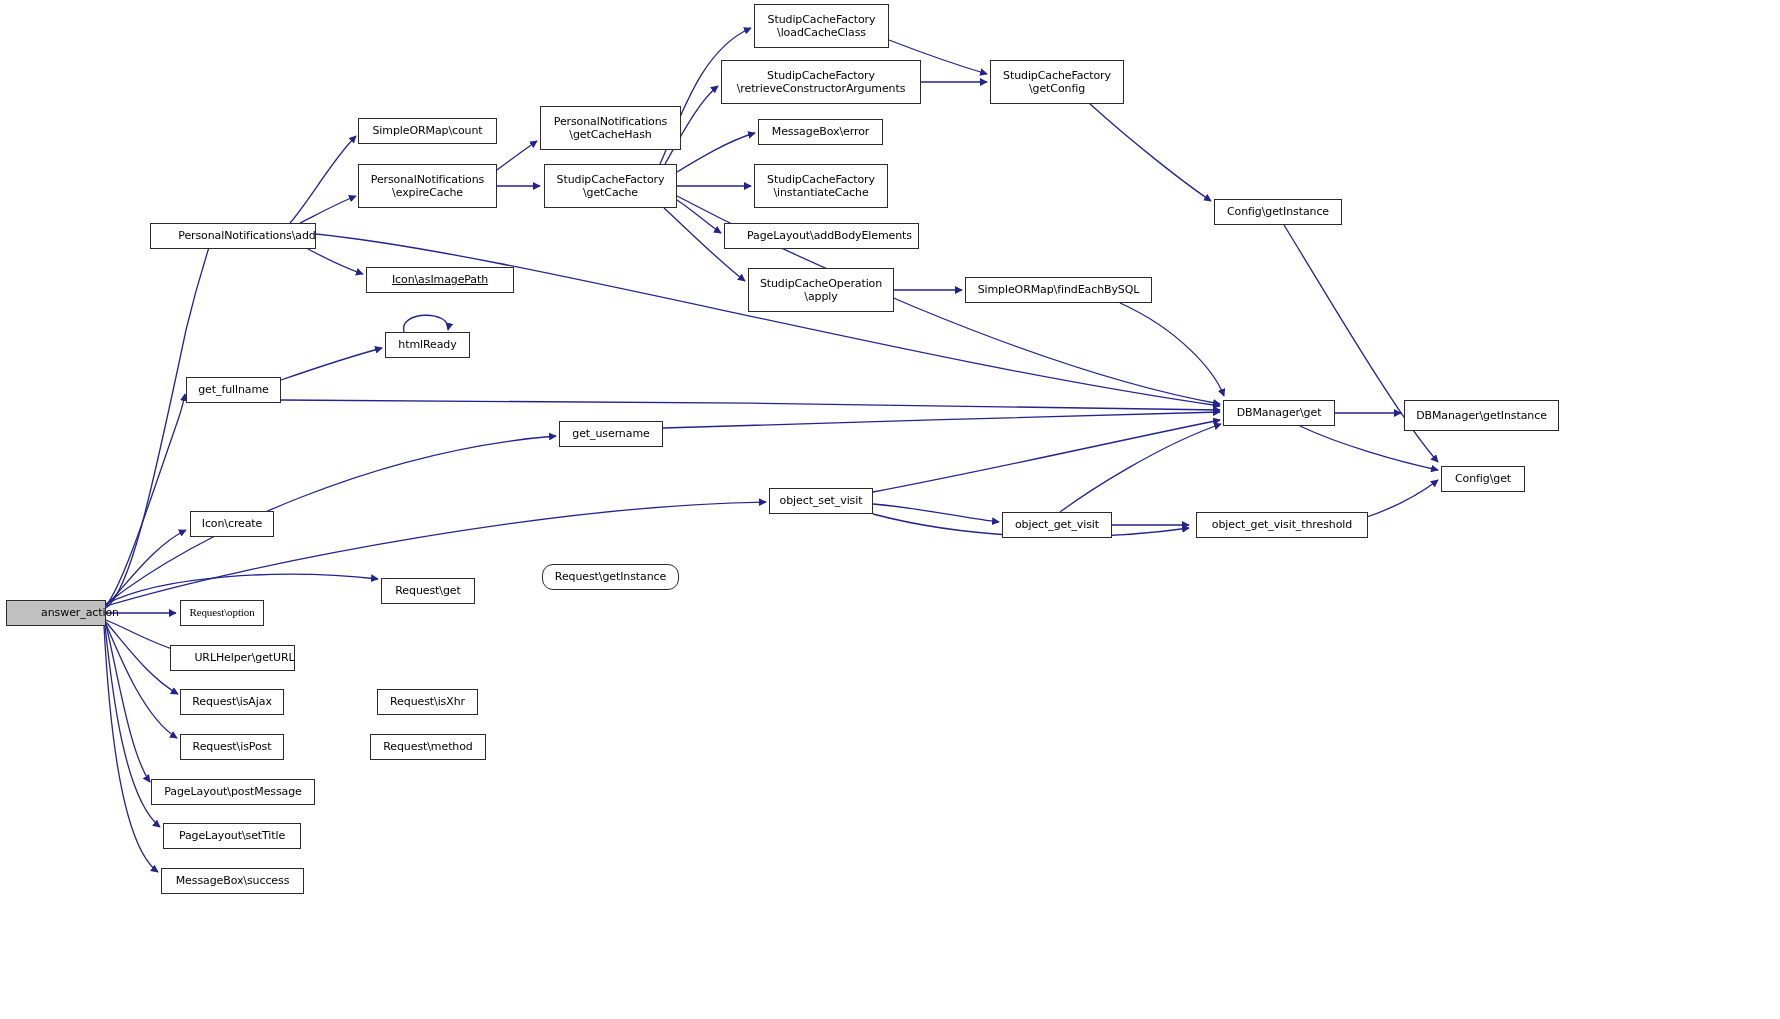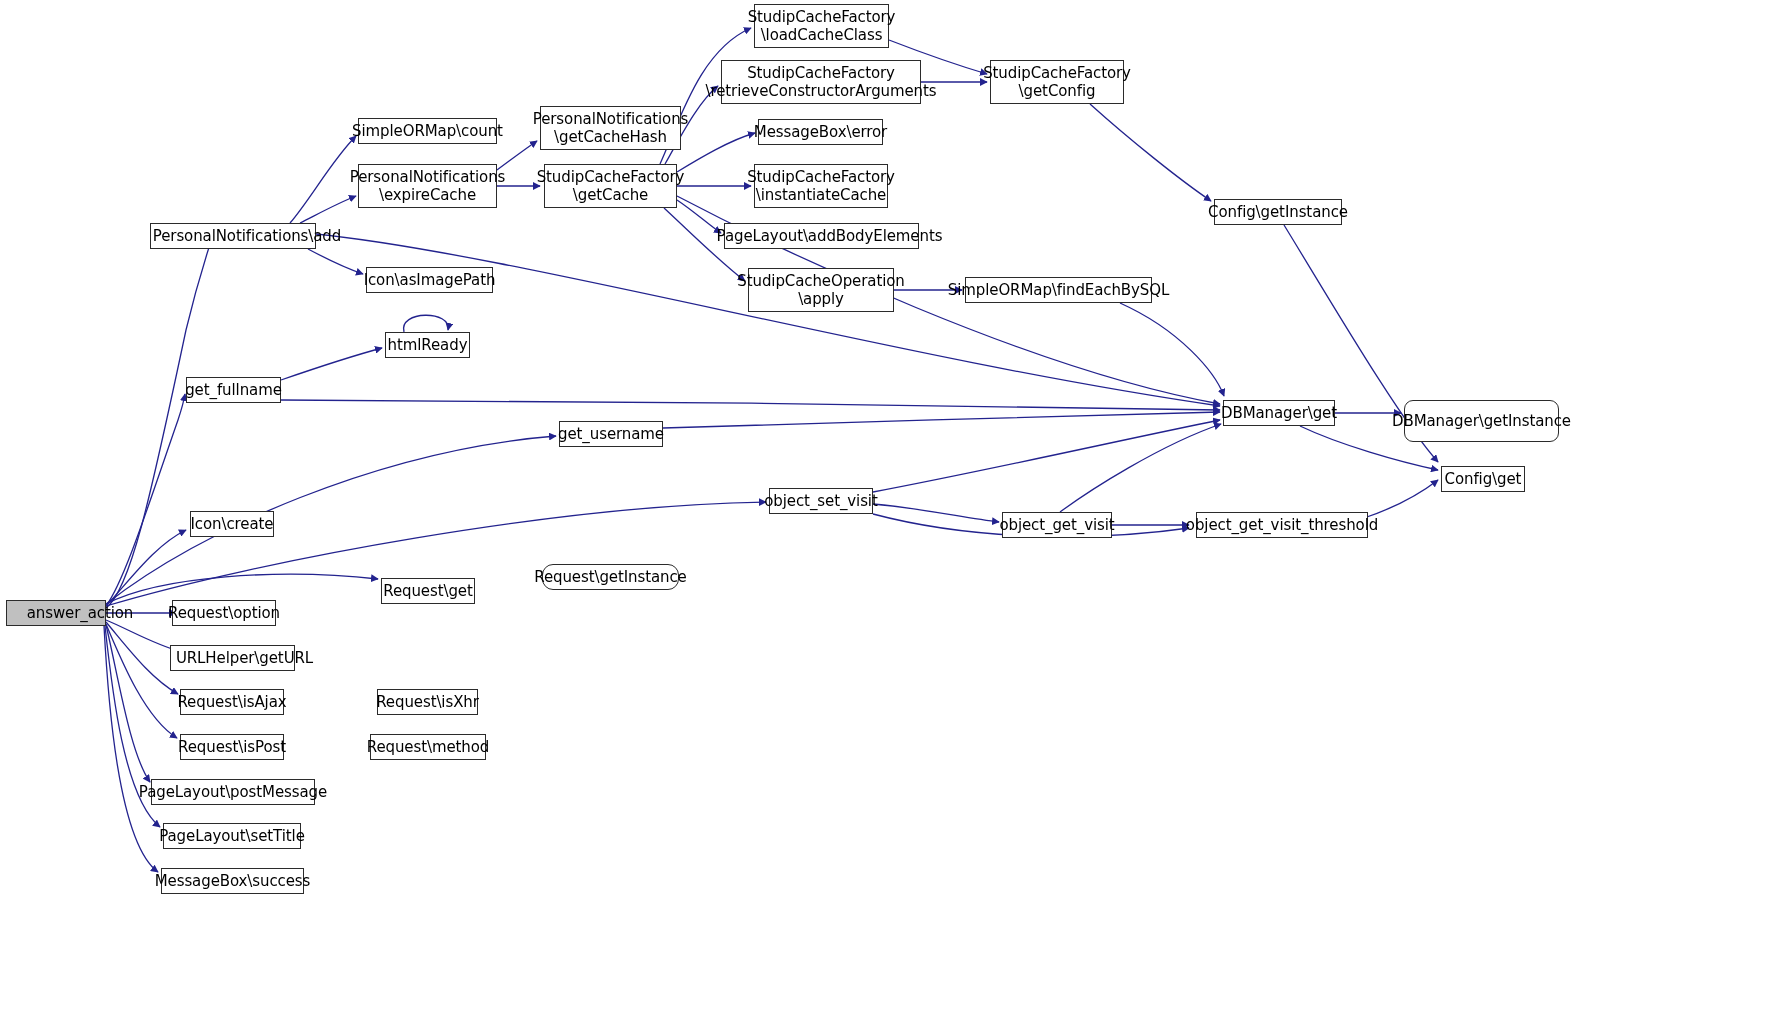--- a/index.html
+++ b/index.html
@@ -14,21 +14,21 @@
   .node{
     position:absolute;
     box-sizing:border-box;
     border:1.4px solid #2b2b2b;
     background:#ffffff;
     color:#000000;
     display:flex;
     align-items:center;
     justify-content:center;
     text-align:center;
-    font-size:15px;
+    font-size:11px;
     line-height:1.22;
     white-space:pre;
     letter-spacing:-0.1px;
   }
   .node.current{
     background:#c0c0c0;
     border:1.6px solid #2b2b2b;
   }
 </style>
 </head>
@@ -87,21 +87,21 @@
         <path d="M1335,413 L1401,413" fill="none" stroke="#23238e" stroke-width="1.3" marker-end="url(#arrow)"></path>
         <path d="M1300,426 C1340,445 1400,462 1438,470" fill="none" stroke="#23238e" stroke-width="1.3" marker-end="url(#arrow)"></path>
       </g>
   </svg>
   <div id="node-layer">
       <div class="node current" style="left: 6px; top: 600px; width: 100px; height: 26px; padding-left: 48px;">answer_action</div>
       <div class="node" style="left: 150px; top: 223px; width: 166px; height: 26px; padding-left: 28px;">PersonalNotifications\add</div>
       <div class="node" style="left: 358px; top: 118px; width: 139px; height: 26px;">SimpleORMap\count</div>
       <div class="node" style="left: 358px; top: 164px; width: 139px; height: 44px;">PersonalNotifications
 \expireCache</div>
-      <div class="node" style="left: 366px; top: 267px; width: 127px; height: 26px;">Icon\asImagePath</div>
+      <div class="node" style="left: 366px; top: 267px; width: 148px; height: 26px; text-decoration: underline;">Icon\asImagePath</div>
       <div class="node" style="left: 540px; top: 106px; width: 141px; height: 44px;">PersonalNotifications
 \getCacheHash</div>
       <div class="node" style="left: 544px; top: 164px; width: 133px; height: 44px;">StudipCacheFactory
 \getCache</div>
       <div class="node" style="left: 754px; top: 4px; width: 135px; height: 44px;">StudipCacheFactory
 \loadCacheClass</div>
       <div class="node" style="left: 721px; top: 60px; width: 200px; height: 44px;">StudipCacheFactory
 \retrieveConstructorArguments</div>
       <div class="node" style="left: 758px; top: 119px; width: 125px; height: 26px;">MessageBox\error</div>
       <div class="node" style="left: 754px; top: 164px; width: 134px; height: 44px;">StudipCacheFactory
@@ -110,29 +110,29 @@
       <div class="node" style="left: 748px; top: 268px; width: 146px; height: 44px;">StudipCacheOperation
 \apply</div>
       <div class="node" style="left: 990px; top: 60px; width: 134px; height: 44px;">StudipCacheFactory
 \getConfig</div>
       <div class="node" style="left: 1214px; top: 199px; width: 128px; height: 26px;">Config\getInstance</div>
       <div class="node" style="left: 965px; top: 277px; width: 187px; height: 26px;">SimpleORMap\findEachBySQL</div>
       <div class="node" style="left: 385px; top: 332px; width: 85px; height: 26px; text-align: center;">htmlReady</div>
       <div class="node" style="left: 186px; top: 377px; width: 95px; height: 26px;">get_fullname</div>
       <div class="node" style="left: 559px; top: 421px; width: 104px; height: 26px;">get_username</div>
       <div class="node" style="left: 1223px; top: 400px; width: 112px; height: 26px;">DBManager\get</div>
-      <div class="node" style="left: 1404px; top: 400px; width: 155px; height: 42px; border-radius: 9px;">DBManager\getInstance</div>
+      <div class="node" style="left: 1404px; top: 400px; width: 155px; height: 31px;">DBManager\getInstance</div>
       <div class="node" style="left: 1441px; top: 466px; width: 84px; height: 26px;">Config\get</div>
       <div class="node" style="left: 769px; top: 488px; width: 104px; height: 26px;">object_set_visit</div>
       <div class="node" style="left: 1002px; top: 512px; width: 110px; height: 26px;">object_get_visit</div>
       <div class="node" style="left: 1196px; top: 512px; width: 172px; height: 26px;">object_get_visit_threshold</div>
       <div class="node" style="left: 190px; top: 511px; width: 84px; height: 26px;">Icon\create</div>
       <div class="node" style="left: 381px; top: 578px; width: 94px; height: 26px;">Request\get</div>
       <div class="node" style="left: 542px; top: 564px; width: 137px; height: 26px; border-radius: 11px;">Request\getInstance</div>
-      <div class="node" style="left: 172px; top: 600px; width: 104px; height: 26px;">Request\option</div>
+      <div class="node" style="left: 180px; top: 600px; width: 84px; height: 26px; font-family: Liberation Serif, serif;">Request\option</div>
       <div class="node" style="left: 170px; top: 645px; width: 125px; height: 26px; padding-left: 24px;">URLHelper\getURL</div>
       <div class="node" style="left: 180px; top: 689px; width: 104px; height: 26px;">Request\isAjax</div>
       <div class="node" style="left: 377px; top: 689px; width: 101px; height: 26px;">Request\isXhr</div>
       <div class="node" style="left: 180px; top: 734px; width: 104px; height: 26px;">Request\isPost</div>
       <div class="node" style="left: 370px; top: 734px; width: 116px; height: 26px;">Request\method</div>
       <div class="node" style="left: 151px; top: 779px; width: 164px; height: 26px;">PageLayout\postMessage</div>
       <div class="node" style="left: 163px; top: 823px; width: 138px; height: 26px;">PageLayout\setTitle</div>
       <div class="node" style="left: 161px; top: 868px; width: 143px; height: 26px;">MessageBox\success</div>
     </div>
 </div>

